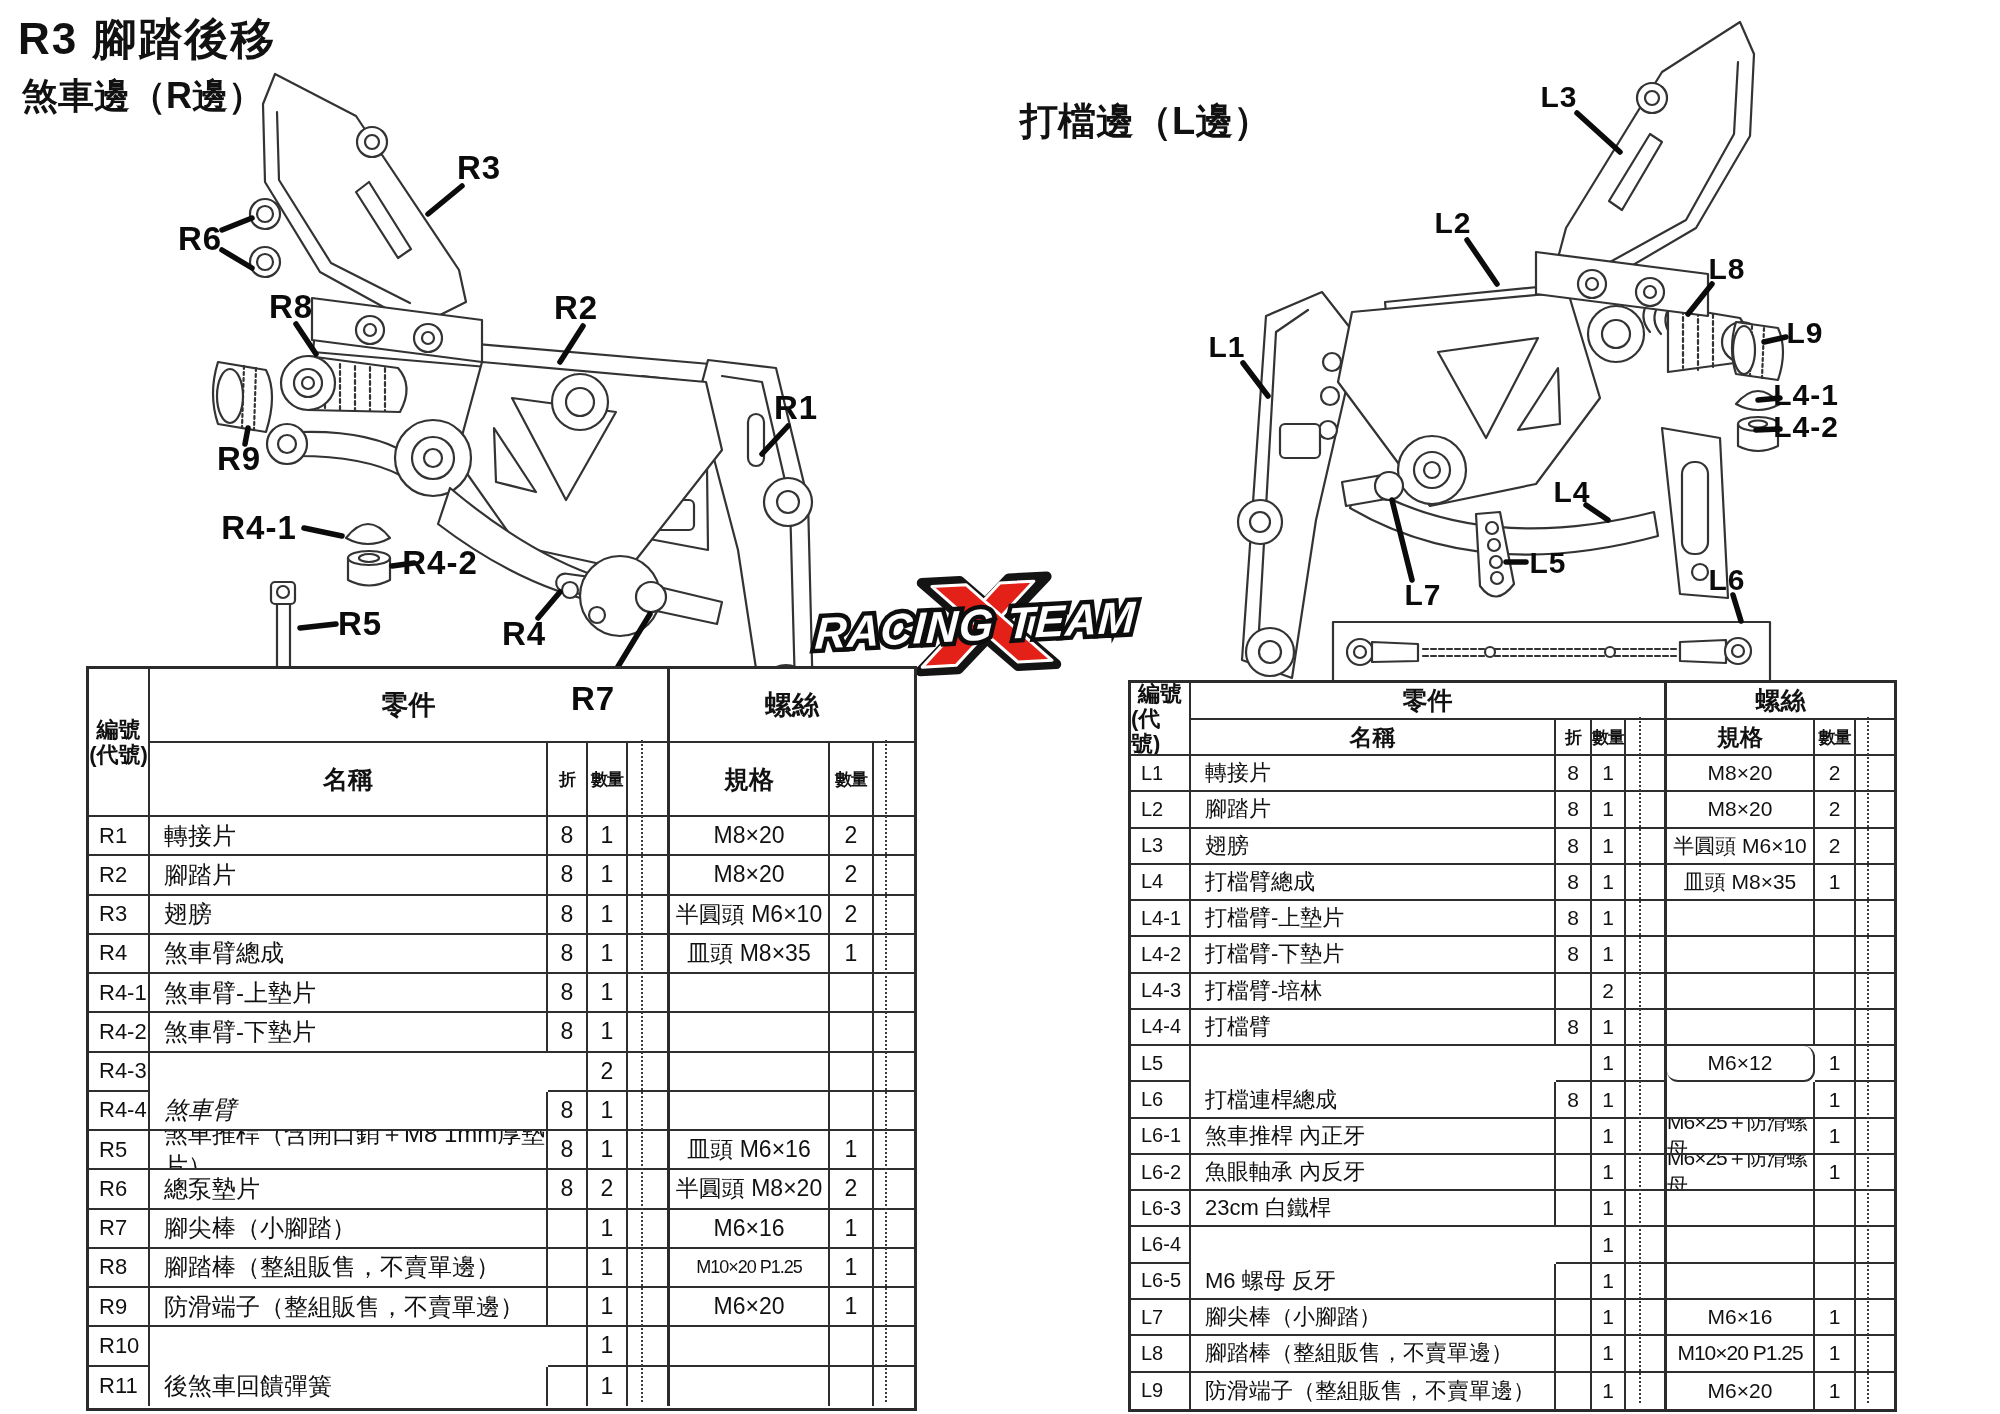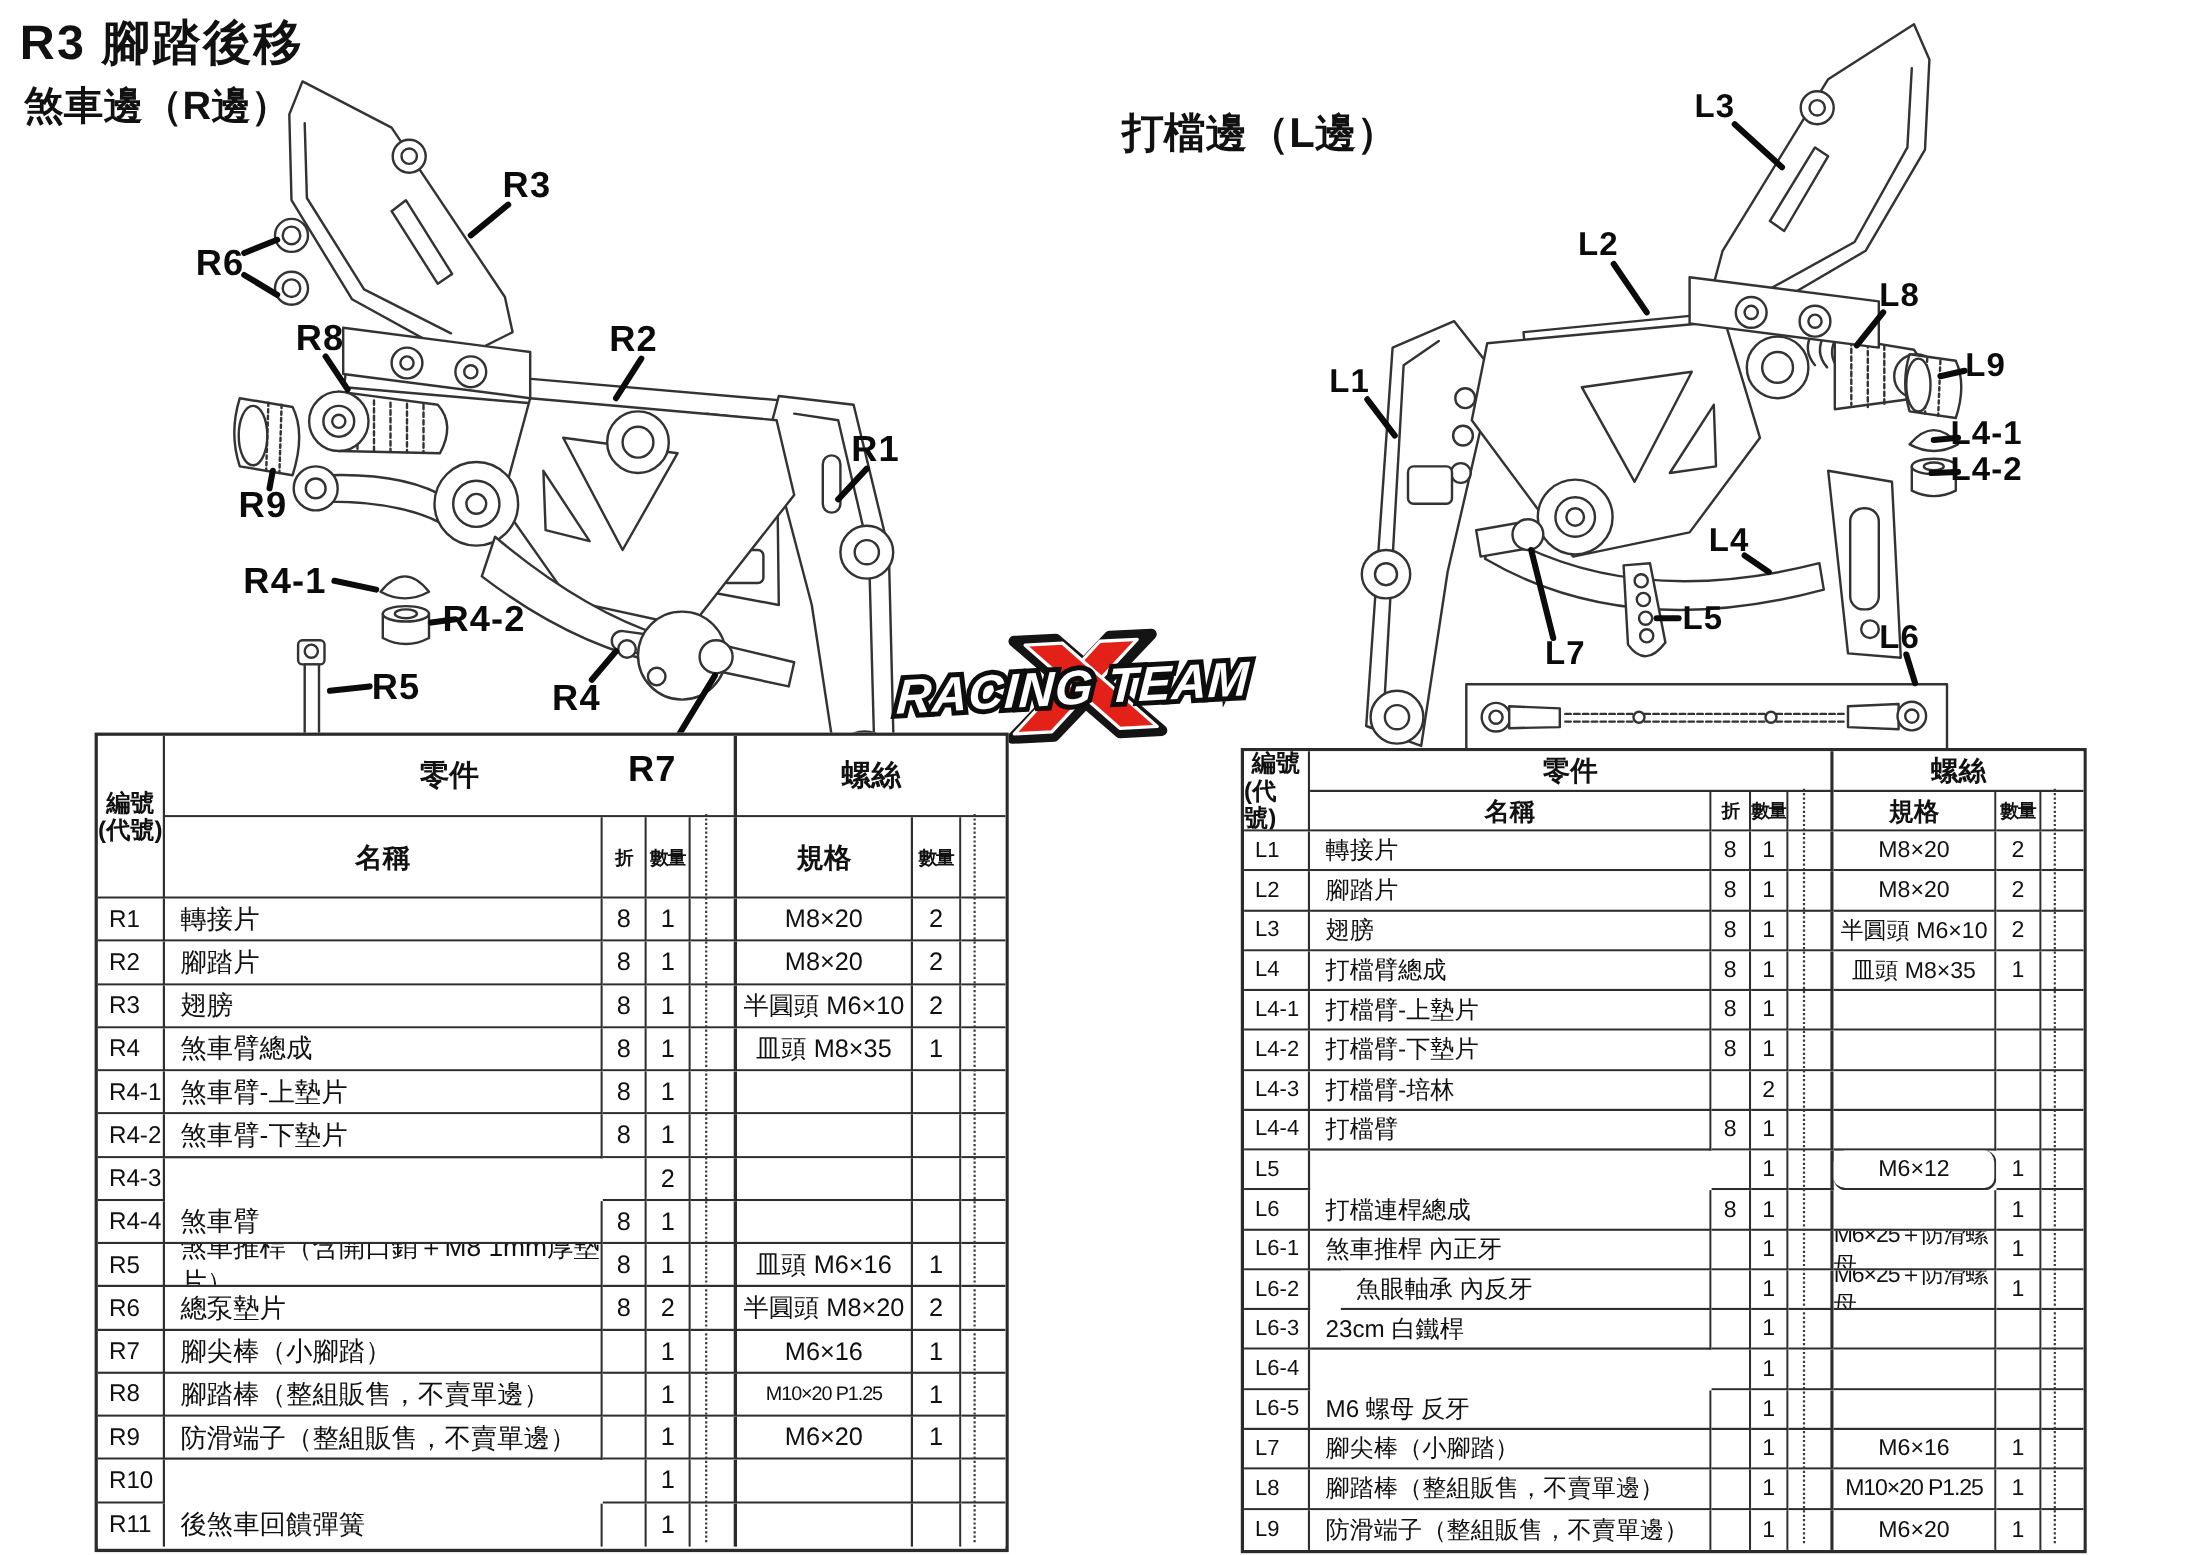--- a/index.html
+++ b/index.html
@@ -314,21 +314,21 @@
       <div class="cell c-num" style="grid-area: 8 / 7 / span 1 / span 1;"></div>
       <div class="cell last-col" style="grid-area: 8 / 8 / span 1 / span 1;"></div>
       <div class="cell c-code" style="grid-area: 9 / 1 / span 1 / span 1;">R4-3</div>
       <div class="cell c-num" style="grid-area: 9 / 3 / span 1 / span 1;"></div>
       <div class="cell c-num" style="grid-area: 9 / 4 / span 1 / span 1;">2</div>
       <div class="cell divider" style="grid-area: 9 / 5 / span 1 / span 1;"></div>
       <div class="cell c-spec" style="grid-area: 9 / 6 / span 1 / span 1;"></div>
       <div class="cell c-num" style="grid-area: 9 / 7 / span 1 / span 1;"></div>
       <div class="cell last-col" style="grid-area: 9 / 8 / span 1 / span 1;"></div>
       <div class="cell c-code" style="grid-area: 10 / 1 / span 1 / span 1;">R4-4</div>
-      <div class="cell c-name" style="grid-area: 10 / 2 / span 1 / span 1;">煞車臂</div>
+      <div class="cell c-name" style="grid-area: 10 / 2 / span 1 / span 1; font-style: italic;">煞車臂</div>
       <div class="cell c-num" style="grid-area: 10 / 3 / span 1 / span 1;">8</div>
       <div class="cell c-num" style="grid-area: 10 / 4 / span 1 / span 1;">1</div>
       <div class="cell divider" style="grid-area: 10 / 5 / span 1 / span 1;"></div>
       <div class="cell c-spec" style="grid-area: 10 / 6 / span 1 / span 1;"></div>
       <div class="cell c-num" style="grid-area: 10 / 7 / span 1 / span 1;"></div>
       <div class="cell last-col" style="grid-area: 10 / 8 / span 1 / span 1;"></div>
       <div class="cell c-code" style="grid-area: 11 / 1 / span 1 / span 1;">R5</div>
       <div class="cell c-name" style="grid-area: 11 / 2 / span 1 / span 1;">煞車推桿（含開口銷＋M8 1mm厚墊片）</div>
       <div class="cell c-num" style="grid-area: 11 / 3 / span 1 / span 1;">8</div>
       <div class="cell c-num" style="grid-area: 11 / 4 / span 1 / span 1;">1</div>
@@ -481,21 +481,21 @@
       <div class="cell last-col" style="grid-area: 12 / 8 / span 1 / span 1;"></div>
       <div class="cell c-code" style="grid-area: 13 / 1 / span 1 / span 1;">L6-1</div>
       <div class="cell c-name" style="grid-area: 13 / 2 / span 1 / span 1;">煞車推桿 內正牙</div>
       <div class="cell c-num" style="grid-area: 13 / 3 / span 1 / span 1;"></div>
       <div class="cell c-num" style="grid-area: 13 / 4 / span 1 / span 1;">1</div>
       <div class="cell divider" style="grid-area: 13 / 5 / span 1 / span 1;"></div>
       <div class="cell c-spec longspec" style="grid-area: 13 / 6 / span 1 / span 1;">M6×25＋防滑螺母</div>
       <div class="cell c-num" style="grid-area: 13 / 7 / span 1 / span 1;">1</div>
       <div class="cell last-col" style="grid-area: 13 / 8 / span 1 / span 1;"></div>
       <div class="cell c-code" style="grid-area: 14 / 1 / span 1 / span 1;">L6-2</div>
-      <div class="cell c-name" style="grid-area: 14 / 2 / span 1 / span 1; margin-left: 28px;">魚眼軸承 內反牙</div>
+      <div class="cell c-name" style="grid-area: 14 / 2 / span 1 / span 1;">魚眼軸承 內反牙</div>
       <div class="cell c-num" style="grid-area: 14 / 3 / span 1 / span 1;"></div>
       <div class="cell c-num" style="grid-area: 14 / 4 / span 1 / span 1;">1</div>
       <div class="cell divider" style="grid-area: 14 / 5 / span 1 / span 1;"></div>
       <div class="cell c-spec longspec" style="grid-area: 14 / 6 / span 1 / span 1;">M6×25＋防滑螺母</div>
       <div class="cell c-num" style="grid-area: 14 / 7 / span 1 / span 1;">1</div>
       <div class="cell last-col" style="grid-area: 14 / 8 / span 1 / span 1;"></div>
       <div class="cell c-code" style="grid-area: 15 / 1 / span 1 / span 1;">L6-3</div>
       <div class="cell c-name" style="grid-area: 15 / 2 / span 1 / span 1;">23cm 白鐵桿</div>
       <div class="cell c-num" style="grid-area: 15 / 3 / span 1 / span 1;"></div>
       <div class="cell c-num" style="grid-area: 15 / 4 / span 1 / span 1;">1</div>

